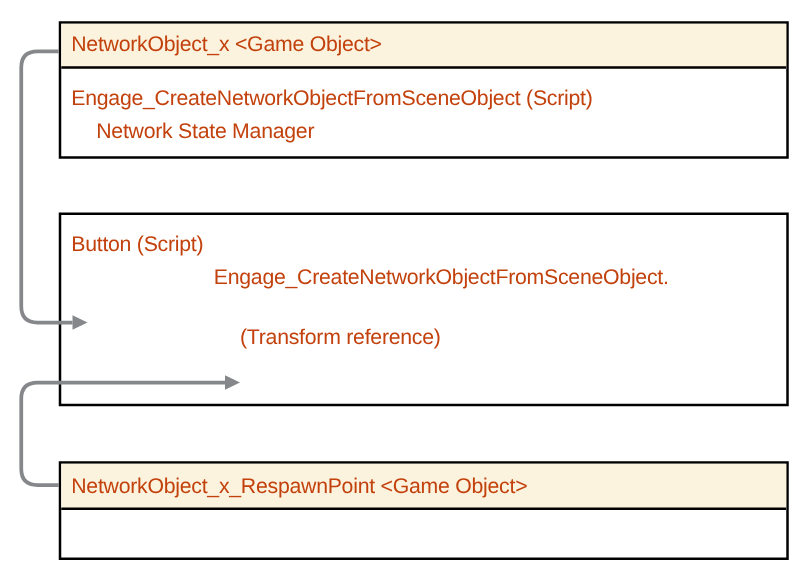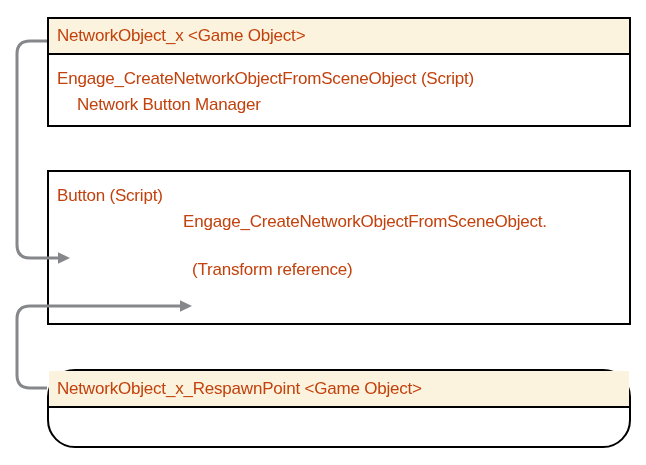--- a/index.html
+++ b/index.html
@@ -38,30 +38,30 @@
     height: 24px;
     line-height: 24px;
     font-size: 17px;
     letter-spacing: -0.2px;
     white-space: nowrap;
   }
   .box-network-object { top: 17px;  height: 110px; }
   .box-network-object .box-body { height: 70px; }
   .box-unity-button   { top: 170px; height: 155px; }
   .box-unity-button .box-body { height: 115px; }
-  .box-respawn-point  { top: 369px; height: 79px; border-radius: 28px; }
+  .box-respawn-point  { top: 369px; height: 79px; }
   .box-respawn-point .box-header { height: 37px; }
   .box-respawn-point .box-body { height: 38px; }
 
   .no-line1 { top: 12px; left: 8px; }
   .no-line2 { top: 38px; left: 28px; }
 
   .ub-line1 { top: 12px; left: 8px; text-align: center; }
   .ub-event { top: 38px; left: 29px; }
-  .ub-target { top: 38px; left: 134px; }
+  .ub-target { top: 38px; left: 122px; }
   .ub-method { top: 61px; left: 151px; }
   .ub-arg    { top: 86px; left: 143px; text-align: center; }
 
   .connector-layer {
     position: absolute;
     left: 0; top: 0;
     width: 646px; height: 465px;
     pointer-events: none;
     z-index: 5;
   }
@@ -82,21 +82,21 @@
     <path class="connector-path" d="M 47 41 L 30 41 Q 17 41 17 54 L 17 245 Q 17 258 30 258 L 58 258"></path>
     <polygon class="arrowhead" points="70,258 58,252.2 58,263.8"></polygon>
     <path class="connector-path" d="M 47 388 L 30 388 Q 17 388 17 375 L 17 319 Q 17 306 30 306 L 180 306"></path>
     <polygon class="arrowhead" points="192,306 180,300.2 180,311.8"></polygon>
   </svg>
 
   <div class="box box-network-object">
     <div class="box-header">NetworkObject_x &lt;Game Object&gt;</div>
     <div class="box-body">
       <div class="tline no-line1">Engage_CreateNetworkObjectFromSceneObject (Script)</div>
-      <div class="tline no-line2">Network Button Manager</div>
+      <div class="tline no-line2">Network State Manager</div>
     </div>
   </div>
 
   <div class="box box-unity-button">
     <div class="box-body">
       <div class="tline ub-line1">Button (Script)</div>
       <div class="tline ub-target">Engage_CreateNetworkObjectFromSceneObject.</div>
       <div class="tline ub-arg">(Transform reference)</div>
     </div>
   </div>

